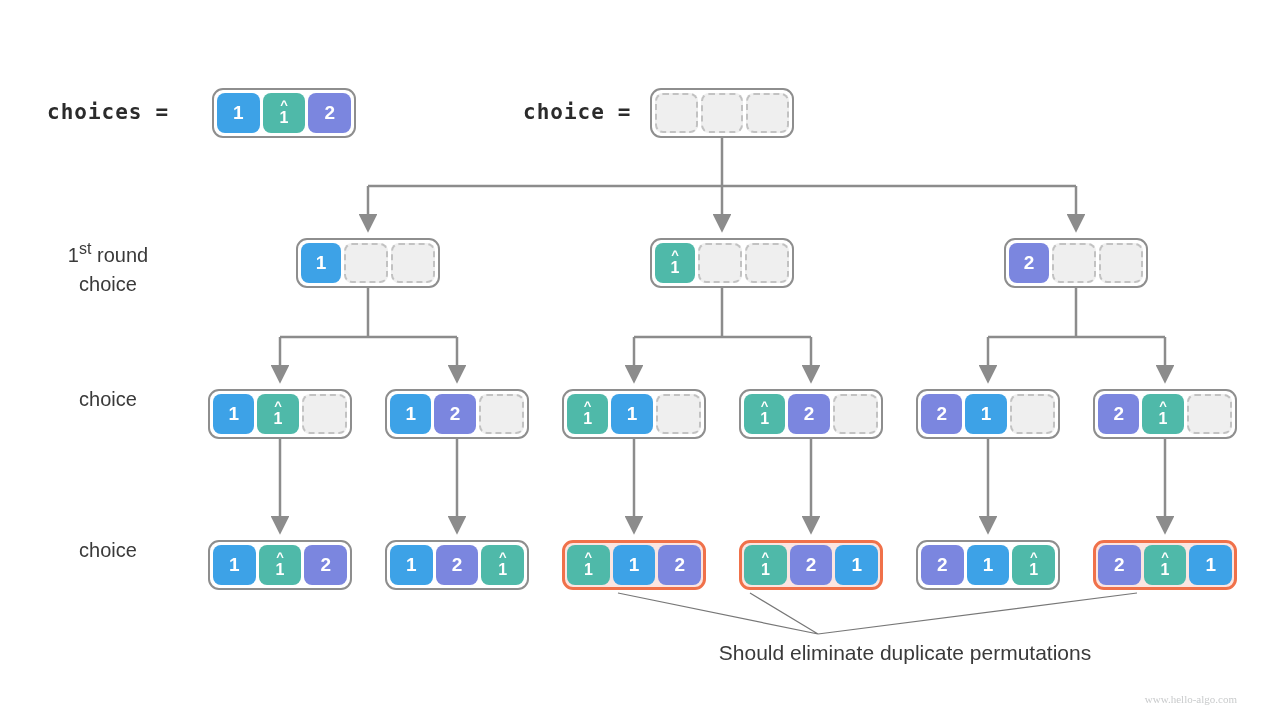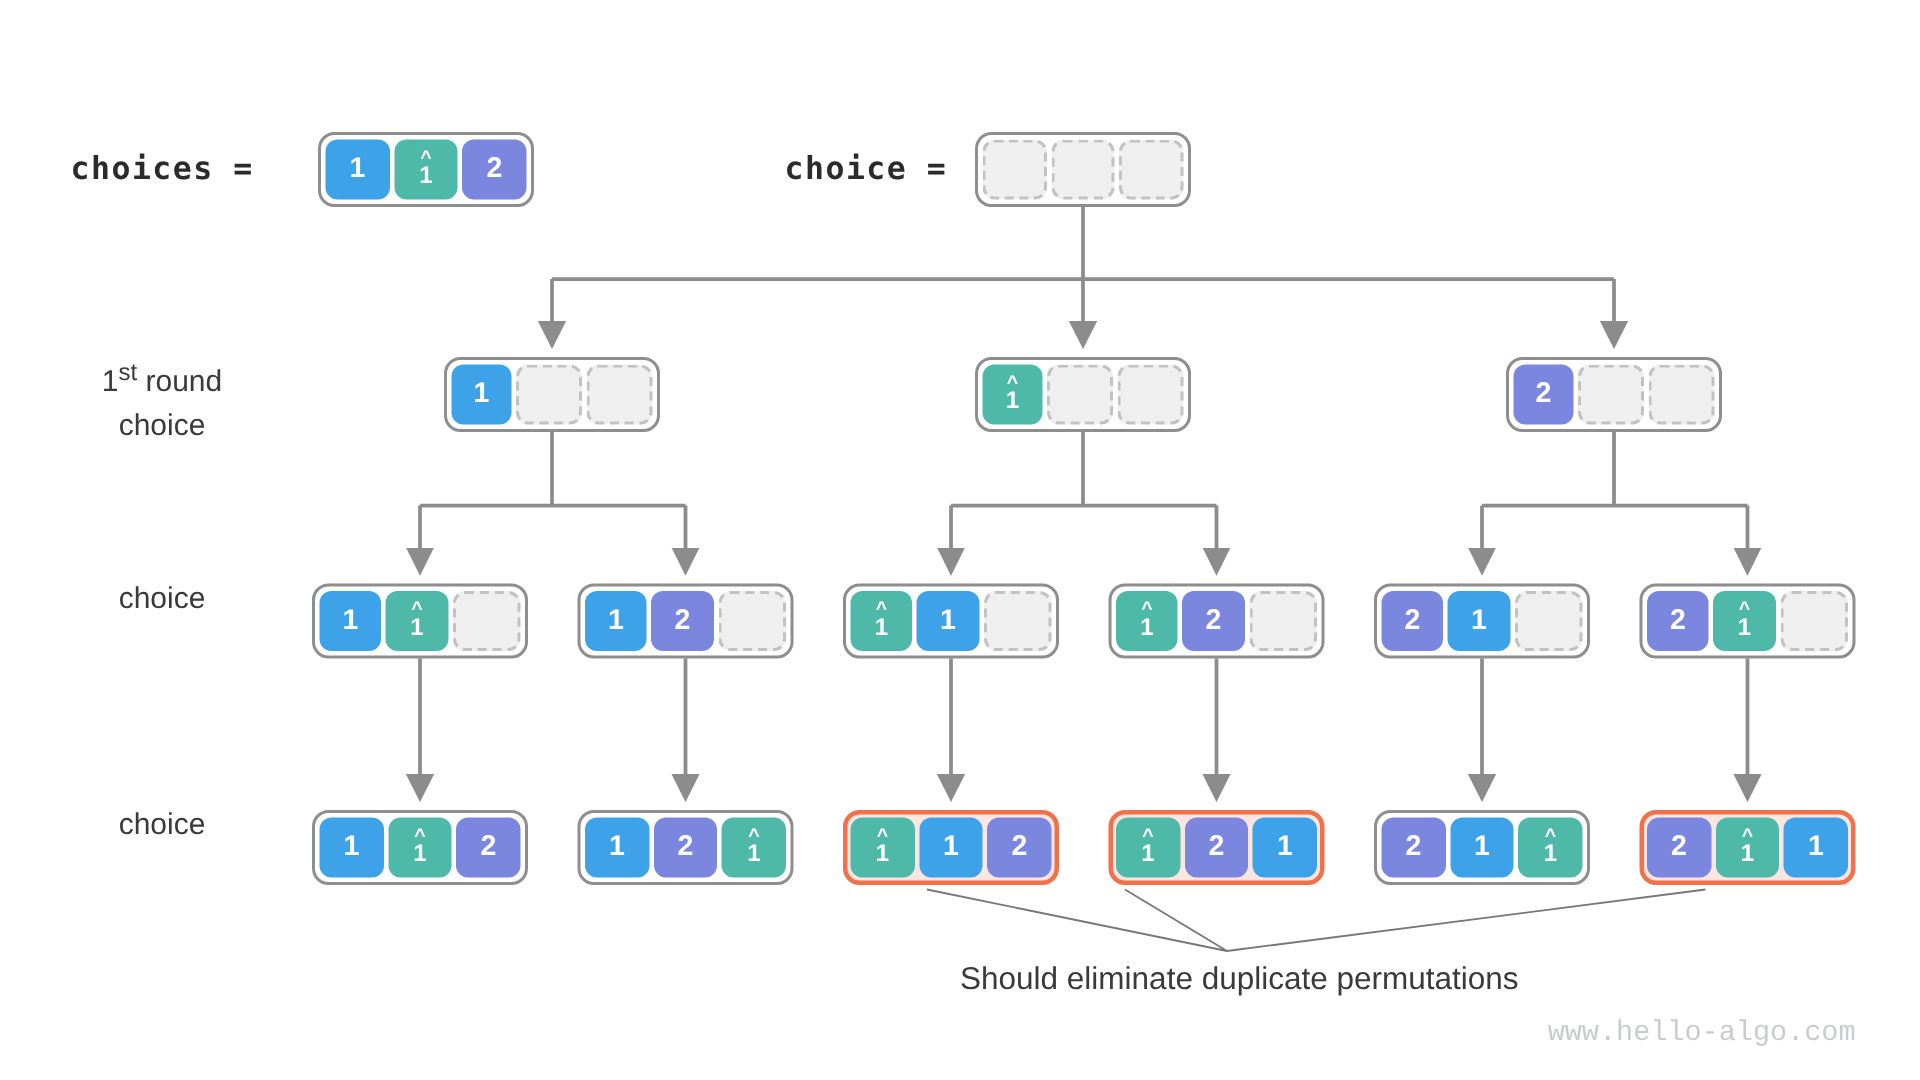--- a/index.html
+++ b/index.html
@@ -40,26 +40,26 @@
     font-family:"DejaVu Sans Mono", monospace; font-weight:700; font-size:21px;
     letter-spacing:1px; color:var(--label_dark,#2b2b2b);
   }
   .round-label {
     position:absolute; width:160px; text-align:center;
     font-size:20px; line-height:29px; color:var(--label_text,#3a3a3a);
   }
   .round-label sup { font-size:16px; }
 
   .annotation {
-    position:absolute; left:640px; top:641px; width:530px; 
+    position:absolute; left:640px; top:641px; width:530px; text-align:center;
     font-size:21px; color:var(--label_text,#3a3a3a);
   }
   .watermark {
-    position:absolute; right:43px; top:677px;
-    font-family:Liberation Mono, monospace; font-size:19px;
+    position:absolute; right:43px; top:693px;
+    font-family:Liberation Serif, serif; font-size:11px;
     color:var(--watermark,#c9c9c9);
   }
 </style>
 </head>
 <body>
 
 <svg class="connectors" viewBox="0 0 1280 720">
   <defs>
     <marker id="arrow" viewBox="0 0 10 10" refX="8" refY="5" markerWidth="7.5" markerHeight="7.5" orient="auto-start-reverse">
       <path class="arrowhead" d="M0,0 L10,5 L0,10 z"></path>

